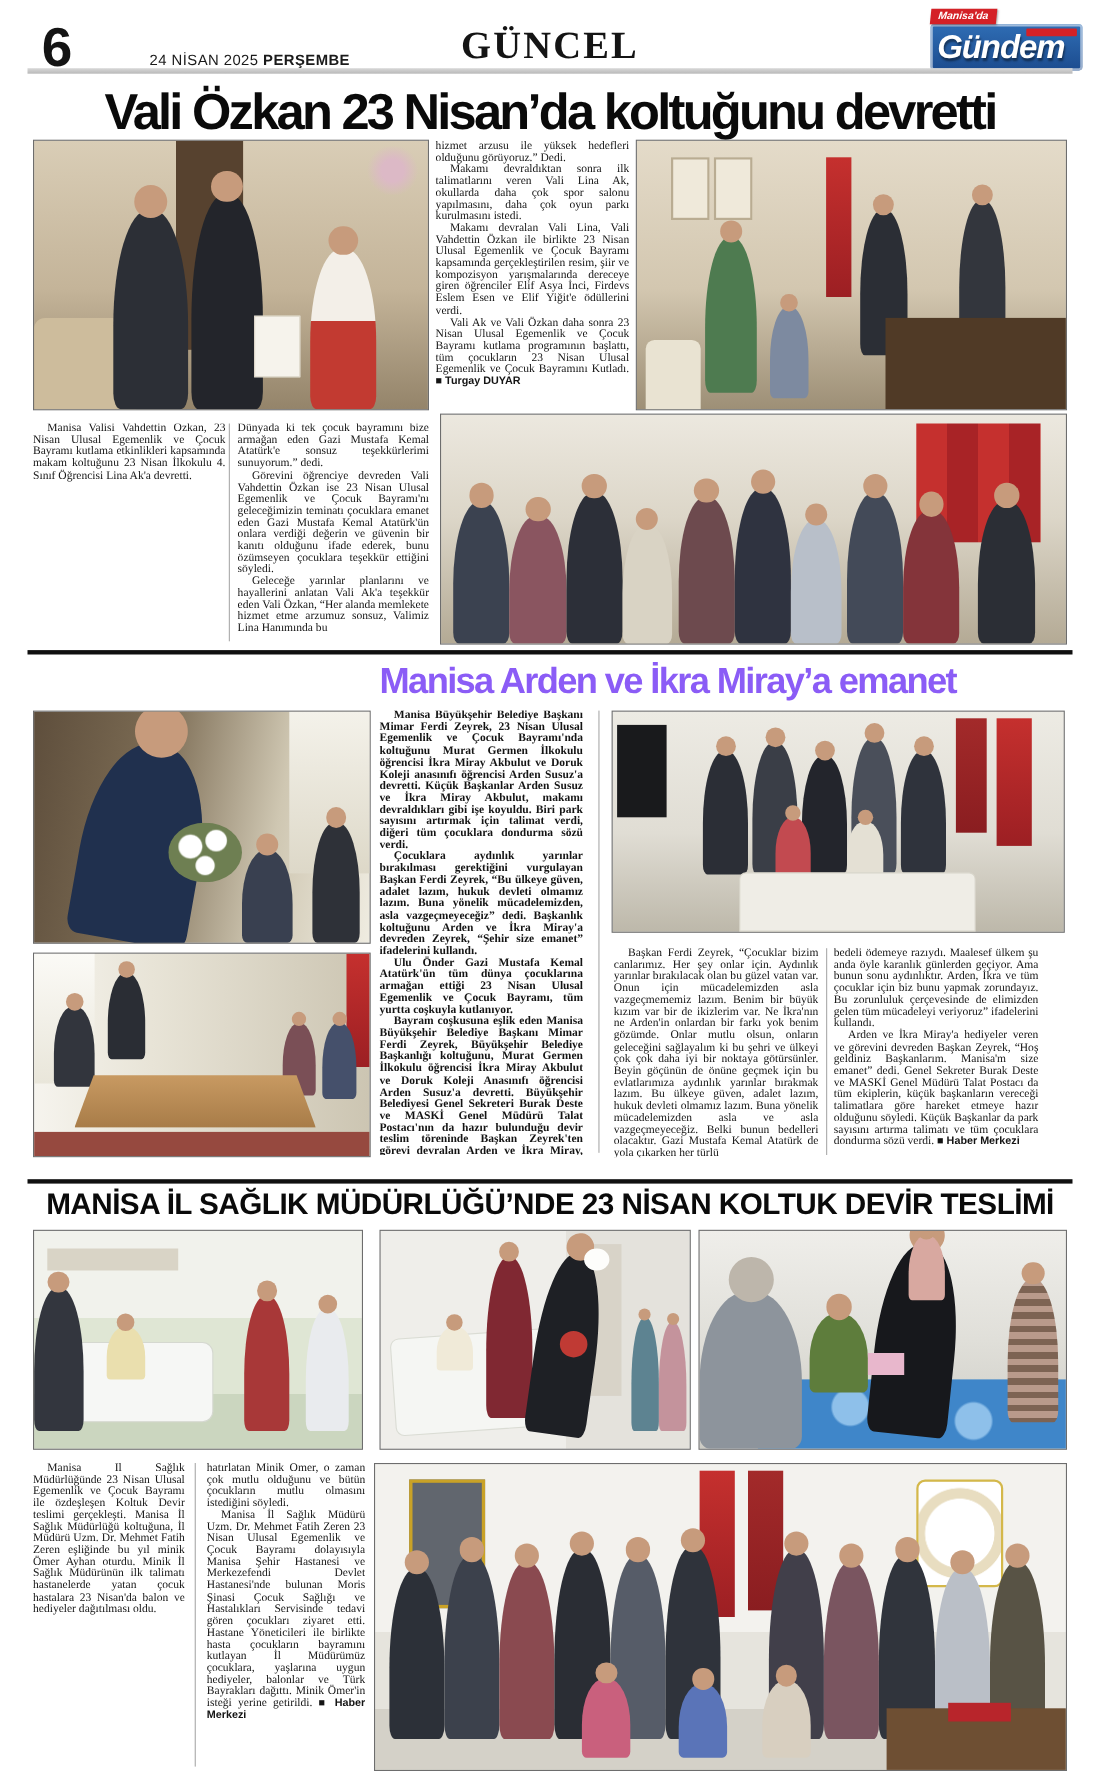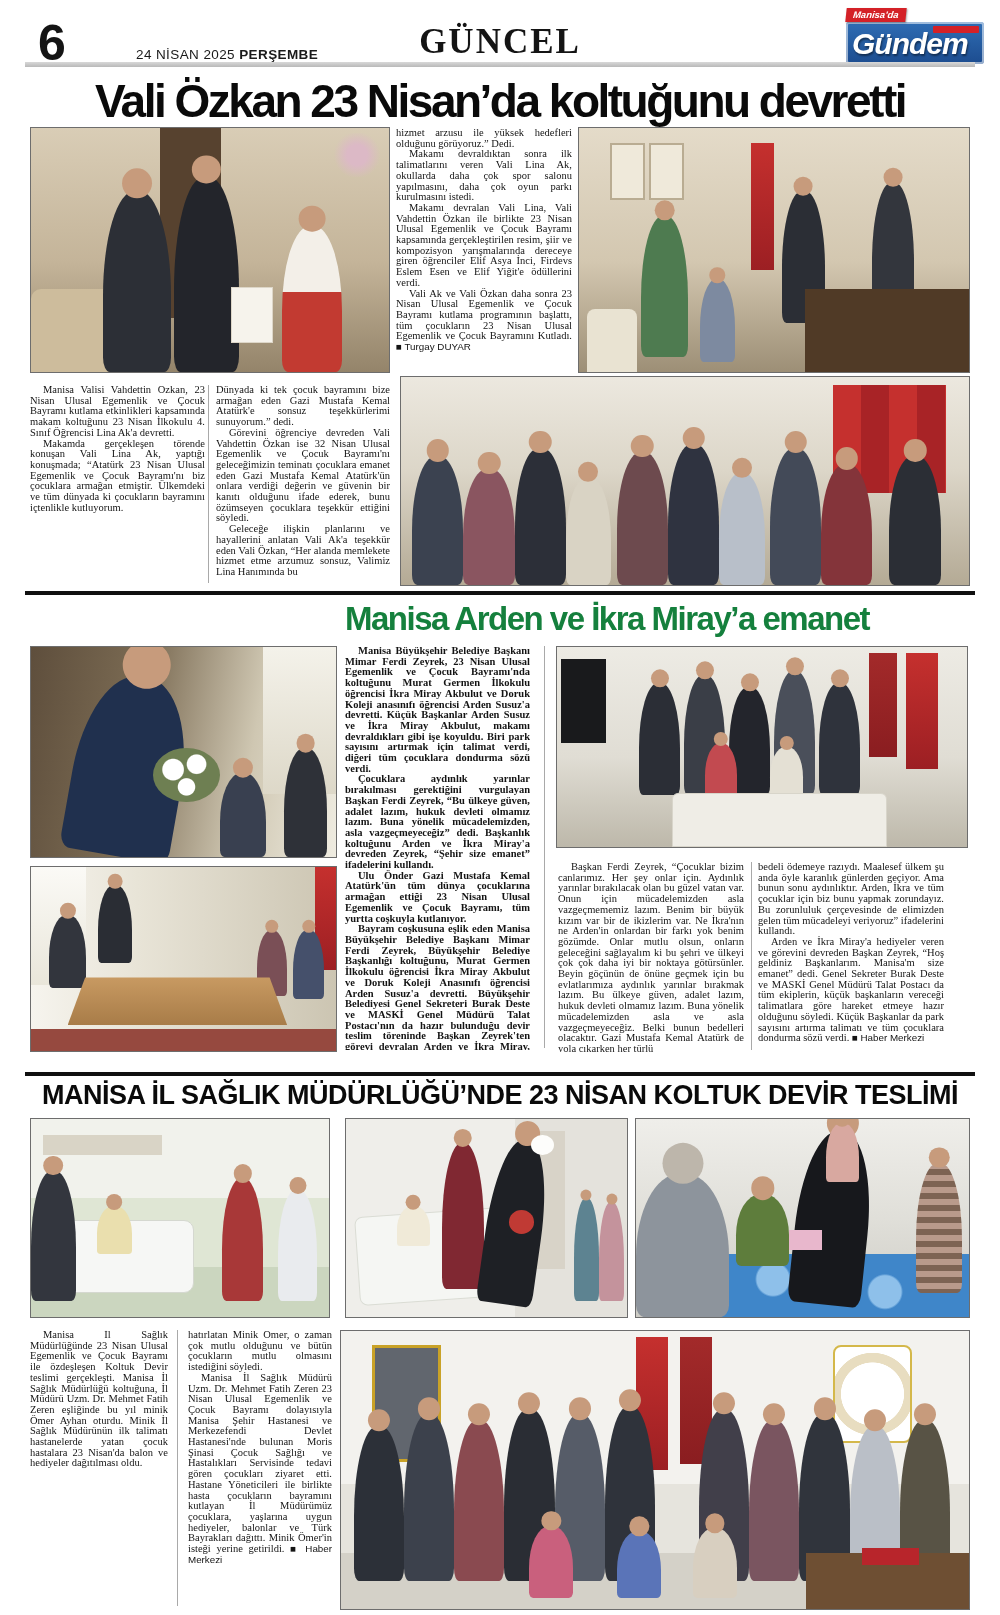--- a/index.html
+++ b/index.html
@@ -11,29 +11,29 @@
   .dateline b{font-weight:700;}
   .section{font-family:"Liberation Serif",serif;font-weight:700;font-size:35px;letter-spacing:2px;text-align:center;}
   .hdr-rule{background:linear-gradient(180deg,#d8d8d8,#b9b9b9);height:5px;}
   
   .logo-box{background:linear-gradient(180deg,#2f6db4 0%,#1c4c8f 100%);border-radius:3px;box-shadow:inset 0 0 0 2px rgba(255,255,255,.55);}
   .logo-word{font-family:"Liberation Sans",sans-serif;font-style:italic;font-weight:700;font-size:30px;color:#fff;letter-spacing:-1px;text-shadow:1px 2px 2px rgba(0,0,0,.45);line-height:1;}
   .logo-tab{background:#d42127;color:#fff;font-family:"Liberation Sans",sans-serif;font-style:italic;font-weight:700;font-size:9.5px;padding:1px 7px 2px;transform:skewX(-6deg);box-shadow:1px 1px 2px rgba(0,0,0,.35);}
   .logo-strip{background:#d42127;height:7px;border-radius:1px;}
   
   .h1{font-family:"Liberation Sans",sans-serif;font-weight:700;font-size:46px;letter-spacing:-2.5px;text-align:center;line-height:1;color:#0a0a0a;}
-  .h2{font-family:"Liberation Sans",sans-serif;font-weight:700;font-size:33px;letter-spacing:-1.5px;line-height:1;color:#15803d;}
+  .h2{font-family:"Liberation Sans",sans-serif;font-weight:700;font-size:33px;letter-spacing:-1.5px;line-height:1;color:#8b5cf6;}
   .h3{font-family:"Liberation Sans",sans-serif;font-weight:700;font-size:27px;letter-spacing:-.5px;text-align:center;line-height:1;color:#0a0a0a;}
   .blackrule{background:#101010;height:4px;}
   .colrule{background:#a9a9a9;width:1px;}
   
   .txtcol{font-size:10.5px;line-height:10.7px;text-align:justify;overflow:hidden;}
   .txtcol p{margin:0;text-indent:13px;}
   .txtcol p.cont{text-indent:0;}
-  .byline{font-family:"Liberation Sans",sans-serif;font-weight:400;font-size:9.8px;margin-top:19px;}
+  .byline{font-family:"Liberation Sans",sans-serif;font-weight:700;font-size:9.8px;margin-top:19px;}
   
   .photo{position:absolute;overflow:hidden;border:1px solid #6d6d6d;box-sizing:border-box;}
   .photo>div{position:absolute;}
   .person{border-radius:46% 46% 10% 10% / 58% 58% 8% 8%;}
   .person::before{content:"";position:absolute;left:50%;top:0;width:44%;padding-top:44%;transform:translate(-50%,-76%);border-radius:50%;background:#c79b7c;}
   .hairgray::before{background:#bdb6ab;}
   .tflag{background:linear-gradient(180deg,#c5302e 0%,#9c1f23 100%);}
 </style>
 </head>
 <body>
@@ -77,27 +77,26 @@
   <div class="person" style="left:16%;bottom:6%;width:12%;height:58%;background:#4e7b50;"></div>
   <div class="person" style="left:52%;bottom:20%;width:11%;height:54%;background:#2b2e35;"></div>
   <div class="person" style="right:14%;bottom:22%;width:11%;height:56%;background:#33363d;"></div>
   <div class="person" style="left:31%;bottom:4%;width:9%;height:34%;background:#7d8aa0;"></div>
   <div style="right:0;bottom:0;width:42%;height:34%;background:#503a26;"></div>
   <div style="left:2%;bottom:0;width:13%;height:26%;background:#e9e3d2;border-radius:8px 8px 0 0;"></div>
 </div>
 
 <div class="abs txtcol" style="left:30px;top:385px;width:175px;height:200px;">
   <p>Manisa Valisi Vahdettin Özkan, 23 Nisan Ulusal Egemenlik ve Çocuk Bayramı kutlama etkinlikleri kapsamında makam koltuğunu 23 Nisan İlkokulu 4. Sınıf Öğrencisi Lina Ak'a devretti.</p>
-  <p>Makamda gerçekleşen törende konuşan Vali Lina Ak, yaptığı konuşmada; “Atatürk 23 Nisan Ulusal Egemenlik ve Çocuk Bayramı'nı biz çocuklara armağan etmiştir. Ülkemdeki ve tüm dünyada ki çocukların bayramını içtenlikle kutluyorum.</p>
 </div>
 <div class="abs colrule" style="left:208px;top:385px;height:198px;"></div>
 <div class="abs txtcol" style="left:216px;top:385px;width:174px;height:200px;">
   <p class="cont">Dünyada ki tek çocuk bayramını bize armağan eden Gazi Mustafa Kemal Atatürk'e sonsuz teşekkürlerimi sunuyorum.” dedi.</p>
-  <p>Görevini öğrenciye devreden Vali Vahdettin Özkan ise 32 Nisan Ulusal Egemenlik ve Çocuk Bayramı'nı geleceğimizin teminatı çocuklara emanet eden Gazi Mustafa Kemal Atatürk'ün onlara verdiği değerin ve güvenin bir kanıtı olduğunu ifade ederek, bunu özümseyen çocuklara teşekkür ettiğini söyledi.</p>
-  <p>Geleceğe ilişkin planlarını ve hayallerini anlatan Vali Ak'a teşekkür eden Vali Özkan, “Her alanda memlekete hizmet etme arzumuz sonsuz, Valimiz Lina Hanımında bu</p>
+  <p>Görevini öğrenciye devreden Vali Vahdettin Özkan ise 23 Nisan Ulusal Egemenlik ve Çocuk Bayramı'nı geleceğimizin teminatı çocuklara emanet eden Gazi Mustafa Kemal Atatürk'ün onlara verdiği değerin ve güvenin bir kanıtı olduğunu ifade ederek, bunu özümseyen çocuklara teşekkür ettiğini söyledi.</p>
+  <p>Geleceğe yarınlar planlarını ve hayallerini anlatan Vali Ak'a teşekkür eden Vali Özkan, “Her alanda memlekete hizmet etme arzumuz sonsuz, Valimiz Lina Hanımında bu</p>
 </div>
 
 <div class="photo" style="left:400px;top:376px;width:570px;height:210px;background:linear-gradient(180deg,#ece8df 0%,#dcd6c8 45%,#b4aa95 100%);">
   <div style="right:4%;top:4%;width:20%;height:52%;background:repeating-linear-gradient(90deg,#c5302e 0 28px,#a82326 28px 56px);"></div>
   <div class="person" style="left:2%;bottom:0;width:9%;height:62%;background:#3b4250;"></div>
   <div class="person" style="left:11%;bottom:0;width:9%;height:56%;background:#8a5560;"></div>
   <div class="person" style="left:20%;bottom:0;width:9%;height:66%;background:#2c2f38;"></div>
   <div class="person" style="left:29%;bottom:0;width:8%;height:52%;background:#d9d3c4;"></div>
   <div class="person" style="left:38%;bottom:0;width:9%;height:64%;background:#6d4a4e;"></div>
   <div class="person" style="left:47%;bottom:0;width:9%;height:68%;background:#2f3340;"></div>

